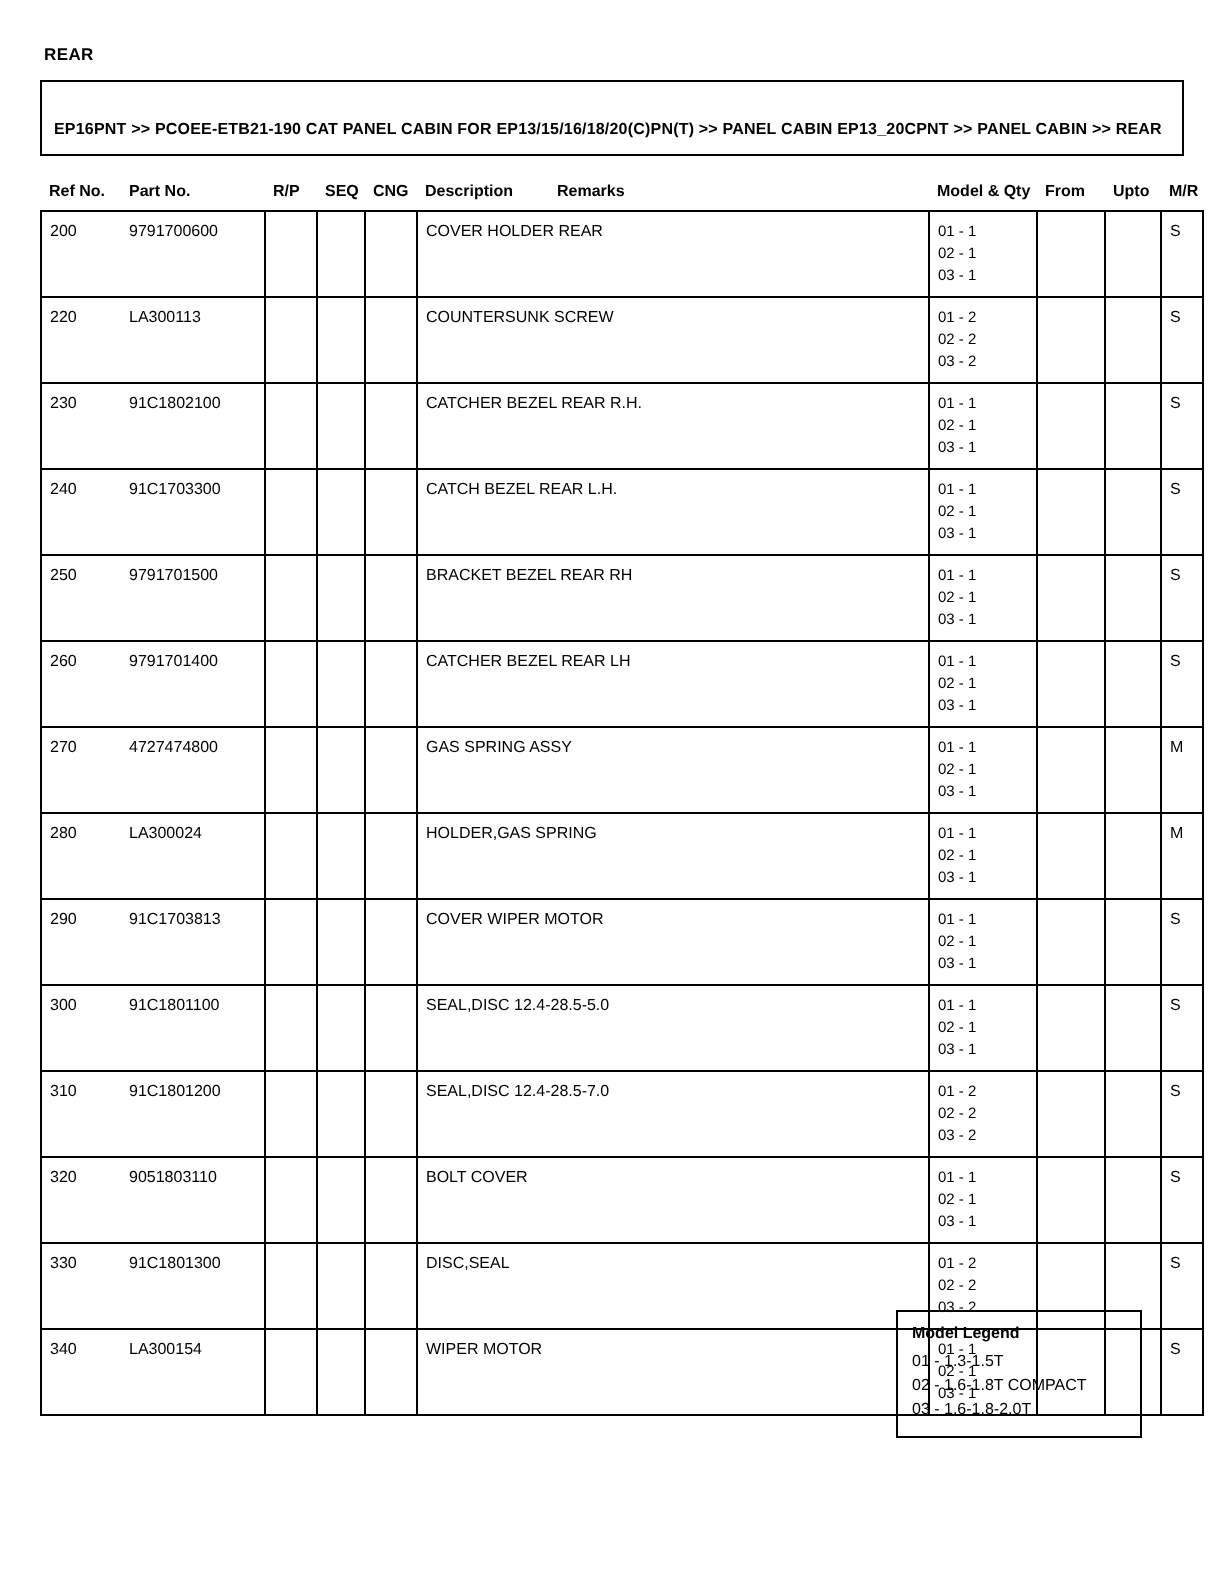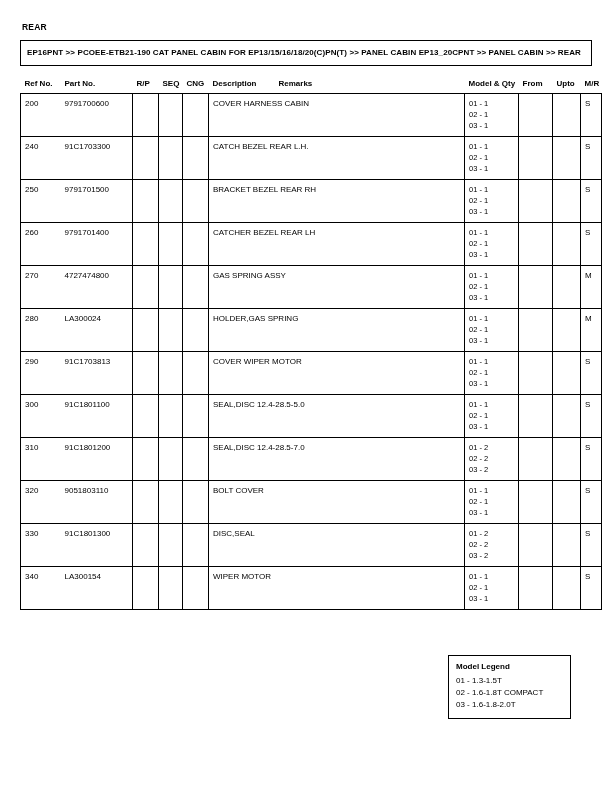--- a/index.html
+++ b/index.html
@@ -23,21 +23,21 @@
   }
   .section-title {
     font-size: 8.5px;
     font-weight: bold;
     margin: 2px 0 0 2px;
     letter-spacing: 0.2px;
   }
   .breadcrumb-box {
     margin-top: 8px;
     border: 1px solid #000000;
-    padding: 5px 6px 6px 6px;
+    padding: 17px 6px 6px 6px;
     font-size: 8px;
     font-weight: bold;
     line-height: 13px;
     letter-spacing: 0.1px;
   }
   table.parts {
     margin-top: 10px;
     border-collapse: collapse;
     width: 571px;
     table-layout: fixed;
@@ -179,21 +179,49 @@
         <th>M/R</th>
       </tr>
     </thead>
     <tbody id="parts-body">
         <tr>
           <td class="cell-ref">200</td>
           <td class="cell-part">9791700600</td>
           <td class="cell-rp"></td>
           <td class="cell-seq"></td>
           <td class="cell-cng"></td>
-          <td class="cell-desc">COVER HARNESS CABIN</td>
+          <td class="cell-desc">COVER HOLDER REAR</td>
+          <td class="cell-model qty">01 - 1
+02 - 1
+03 - 1</td>
+          <td class="cell-from"></td>
+          <td class="cell-upto"></td>
+          <td class="cell-mr mr">S</td>
+        </tr>
+        <tr>
+          <td class="cell-ref">220</td>
+          <td class="cell-part">LA300113</td>
+          <td class="cell-rp"></td>
+          <td class="cell-seq"></td>
+          <td class="cell-cng"></td>
+          <td class="cell-desc">COUNTERSUNK SCREW</td>
+          <td class="cell-model qty">01 - 2
+02 - 2
+03 - 2</td>
+          <td class="cell-from"></td>
+          <td class="cell-upto"></td>
+          <td class="cell-mr mr">S</td>
+        </tr>
+        <tr>
+          <td class="cell-ref">230</td>
+          <td class="cell-part">91C1802100</td>
+          <td class="cell-rp"></td>
+          <td class="cell-seq"></td>
+          <td class="cell-cng"></td>
+          <td class="cell-desc">CATCHER BEZEL REAR R.H.</td>
           <td class="cell-model qty">01 - 1
 02 - 1
 03 - 1</td>
           <td class="cell-from"></td>
           <td class="cell-upto"></td>
           <td class="cell-mr mr">S</td>
         </tr>
         <tr>
           <td class="cell-ref">240</td>
           <td class="cell-part">91C1703300</td>

